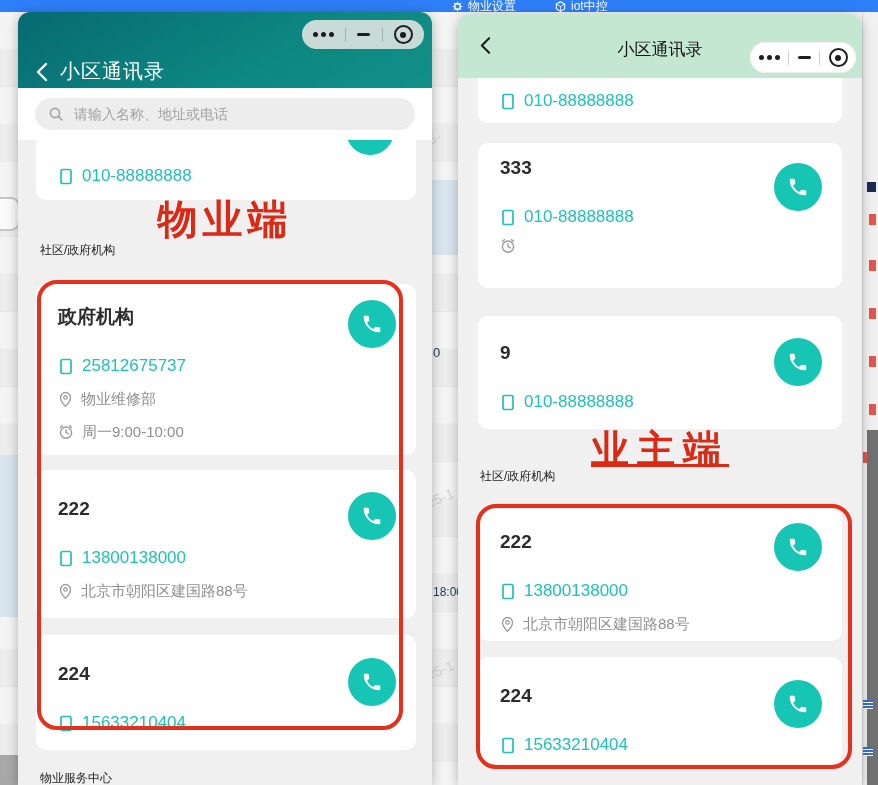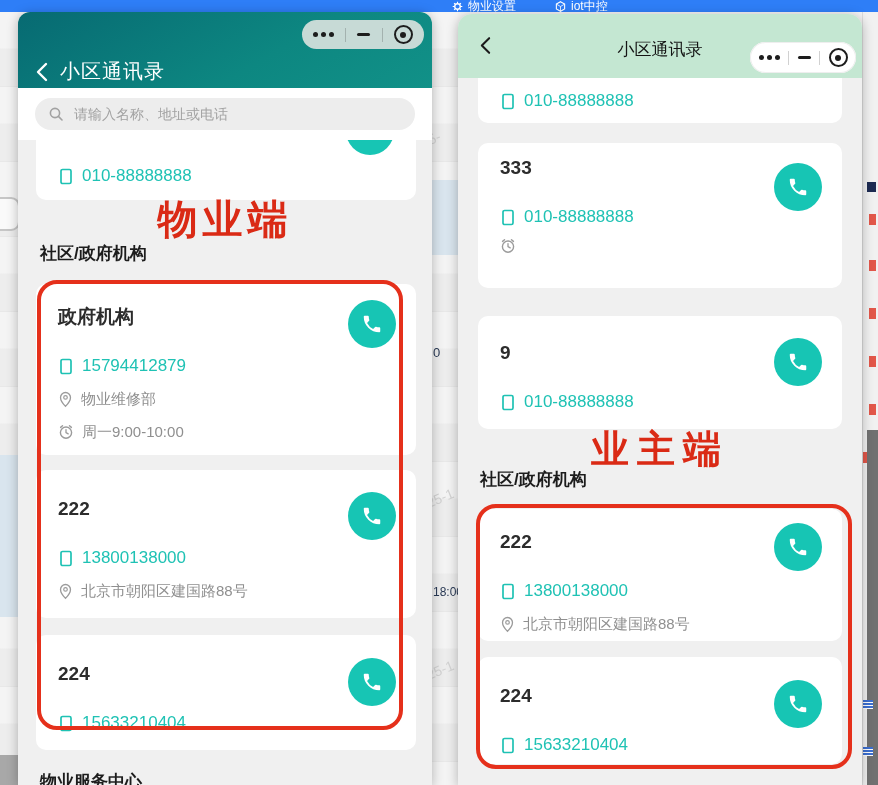--- a/index.html
+++ b/index.html
@@ -60,21 +60,21 @@
   .content-left{top:128px;bottom:0;background:#f0f0f0;}
   .content-right{top:64px;bottom:0;background:#f0f0f0;}
   .card{position:absolute;background:#fff;border-radius:10px;box-sizing:border-box;padding:20px 22px;}
   .card-name{font-size:19px;font-weight:700;color:#2c2c2c;line-height:26px;margin-bottom:24px;}
   .row{display:flex;align-items:center;gap:8px;line-height:24px;margin-top:9px;}
   .row:first-child{margin-top:0;}
   .phone-row{color:#1fc2b4;font-size:17px;}
   .gray-row{color:#8f8f8f;font-size:15px;}
   .call-btn{position:absolute;right:20px;top:16px;width:48px;height:48px;border-radius:50%;
     background:#17c5b4;border:none;display:flex;align-items:center;justify-content:center;cursor:pointer;padding:0;}
-  .section-title{position:absolute;left:22px;font-size:17px;font-weight:700;color:#1c1c1c;}
+  .section-title{position:absolute;left:22px;font-size:12px;font-weight:400;color:#1c1c1c;}
   .red-rect{position:absolute;border:4px solid #e5301b;border-radius:20px;z-index:5;pointer-events:none;}
   .annotation{position:absolute;left:0;right:0;text-align:center;z-index:6;
     font-family:"Liberation Serif","DejaVu Serif",serif;font-weight:700;color:#da2a15;}
   .back-chevron{display:flex;align-items:center;}
   
   .hdr-mint{position:absolute;left:0;top:0;right:0;height:64px;background:#c4e7d2;}
   .title-right{position:absolute;left:0;right:0;top:24px;text-align:center;font-size:17px;color:#141414;}
   .back-right{position:absolute;left:22px;top:22px;}
   .ic{flex:0 0 auto;display:block;}
 </style>
@@ -183,21 +183,21 @@
       <button class="call-btn">
         <svg width="22" height="22" viewBox="0 0 24 24">
             <path d="M6.62 10.79a15.05 15.05 0 0 0 6.59 6.59l2.2-2.2a1 1 0 0 1 1.02-.24 11.36 11.36 0 0 0 3.57.57 1 1 0 0 1 1 1V20a1 1 0 0 1-1 1A17 17 0 0 1 3 4a1 1 0 0 1 1-1h3.5a1 1 0 0 1 1 1 11.36 11.36 0 0 0 .57 3.57 1 1 0 0 1-.25 1.02z" fill="#fff"></path>
           </svg>
       </button>
       <div class="row phone-row">
         <svg class="ic" width="16" height="17" viewBox="0 0 16 17">
             <rect x="3" y="1.5" width="10" height="14" rx="1.6" fill="none" stroke="#1fc2b4" stroke-width="1.7"></rect>
             <line x1="6.5" y1="12.7" x2="9.5" y2="12.7" stroke="#fff" stroke-width="1.6"></line>
           </svg>
-        <span>15794412879</span>
+        <span>25812675737</span>
       </div>
       <div class="row gray-row">
         <svg class="ic" width="15" height="17" viewBox="0 0 16 18">
             <path d="M8 1.5a5.3 5.3 0 0 1 5.3 5.3C13.3 11 8 16.2 8 16.2S2.7 11 2.7 6.8A5.3 5.3 0 0 1 8 1.5z" fill="none" stroke="#9b9b9b" stroke-width="1.4"></path>
             <circle cx="8" cy="6.8" r="1.9" fill="none" stroke="#9b9b9b" stroke-width="1.3"></circle>
           </svg>
         <span>物业维修部</span>
       </div>
       <div class="row gray-row">
         <svg class="ic" width="16" height="16" viewBox="0 0 16 16">
@@ -321,21 +321,21 @@
       </button>
       <div class="row phone-row">
         <svg class="ic" width="16" height="17" viewBox="0 0 16 17">
             <rect x="3" y="1.5" width="10" height="14" rx="1.6" fill="none" stroke="#1fc2b4" stroke-width="1.7"></rect>
             <line x1="6.5" y1="12.7" x2="9.5" y2="12.7" stroke="#fff" stroke-width="1.6"></line>
           </svg>
         <span>010-88888888</span>
       </div>
     </div>
 
-    <div class="annotation" style="top:346px;font-size:38px;letter-spacing:8px;">业主端</div>
+    <div class="annotation" style="top:346px;font-size:38px;letter-spacing:8px;text-decoration:underline;">业主端</div>
 
     <div class="section-title" style="top:390px;">社区/政府机构</div>
 
     <div class="card" style="left:20px;right:20px;top:431px;height:132px;padding-top:20px;">
       <div class="card-name">222</div>
       <button class="call-btn" style="top:14px;">
         <svg width="22" height="22" viewBox="0 0 24 24">
             <path d="M6.62 10.79a15.05 15.05 0 0 0 6.59 6.59l2.2-2.2a1 1 0 0 1 1.02-.24 11.36 11.36 0 0 0 3.57.57 1 1 0 0 1 1 1V20a1 1 0 0 1-1 1A17 17 0 0 1 3 4a1 1 0 0 1 1-1h3.5a1 1 0 0 1 1 1 11.36 11.36 0 0 0 .57 3.57 1 1 0 0 1-.25 1.02z" fill="#fff"></path>
           </svg>
       </button>

